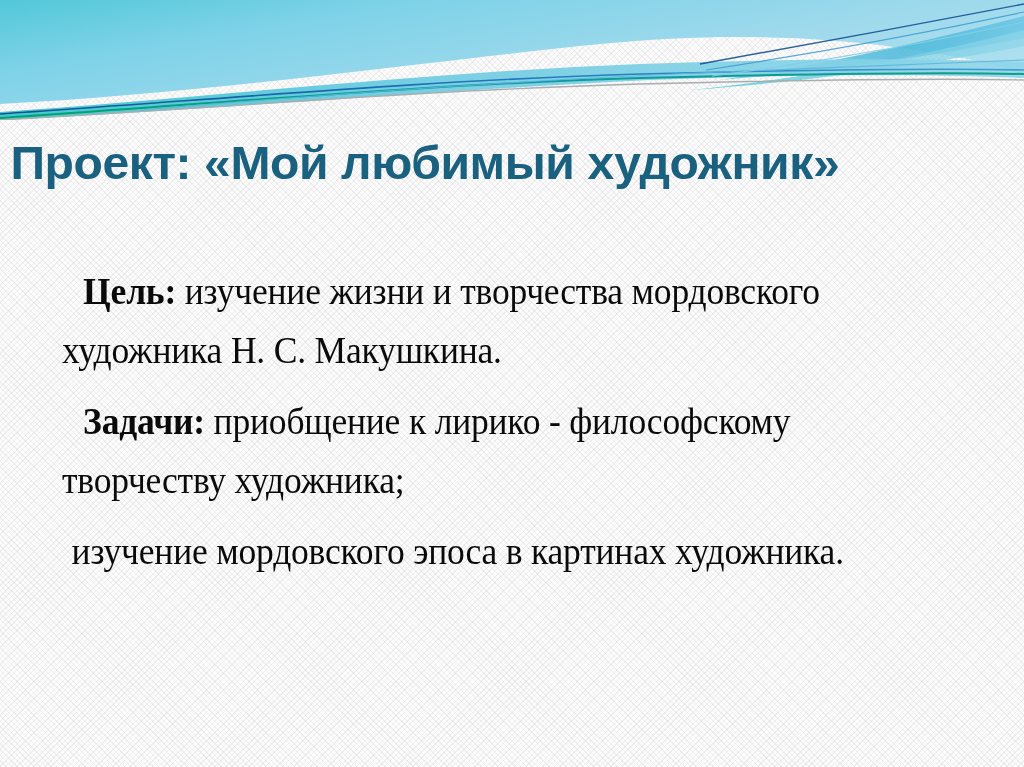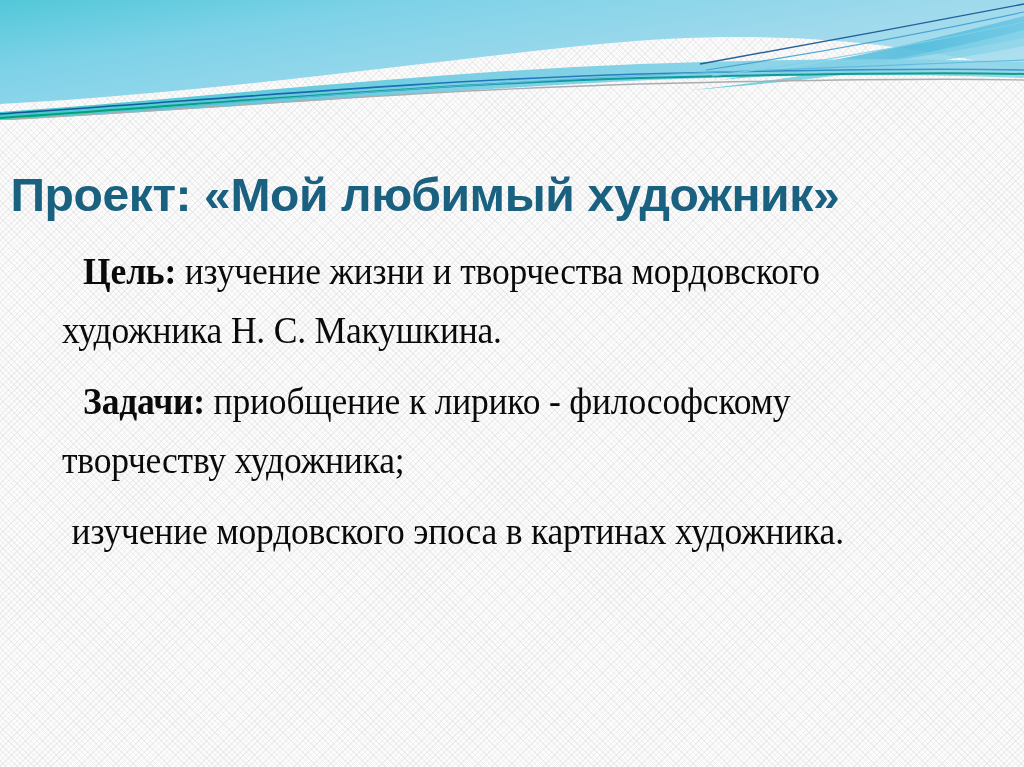--- a/index.html
+++ b/index.html
@@ -32,42 +32,41 @@
     pointer-events: none;
   }
 
   
   .title-block {
     position: absolute;
     left: 0;
     top: 134px;
     width: 1024px;
     height: 62px;
-    margin-top: 32px;
   }
 
   .slide-title {
     margin: 0;
     padding: 0 4px 0 10px;
     font-family: "Liberation Sans", "DejaVu Sans", sans-serif;
     font-weight: bold;
     font-size: 46px;
     line-height: 58px;
     letter-spacing: -0.4px;
     color: #1a6180;
     white-space: nowrap;
     transform: scaleX(1.045);
     transform-origin: left center;
   }
 
   
   .body-block {
     position: absolute;
     left: 62px;
-    top: 242px;
+    top: 262px;
     width: 920px;
   }
 
   .para {
     margin: 0 0 4px 0;
     color: #0a0a0a;
     font-family: "Liberation Serif", "DejaVu Serif", serif;
     font-size: 37px;
     line-height: 59px;
     letter-spacing: -0.2px;

